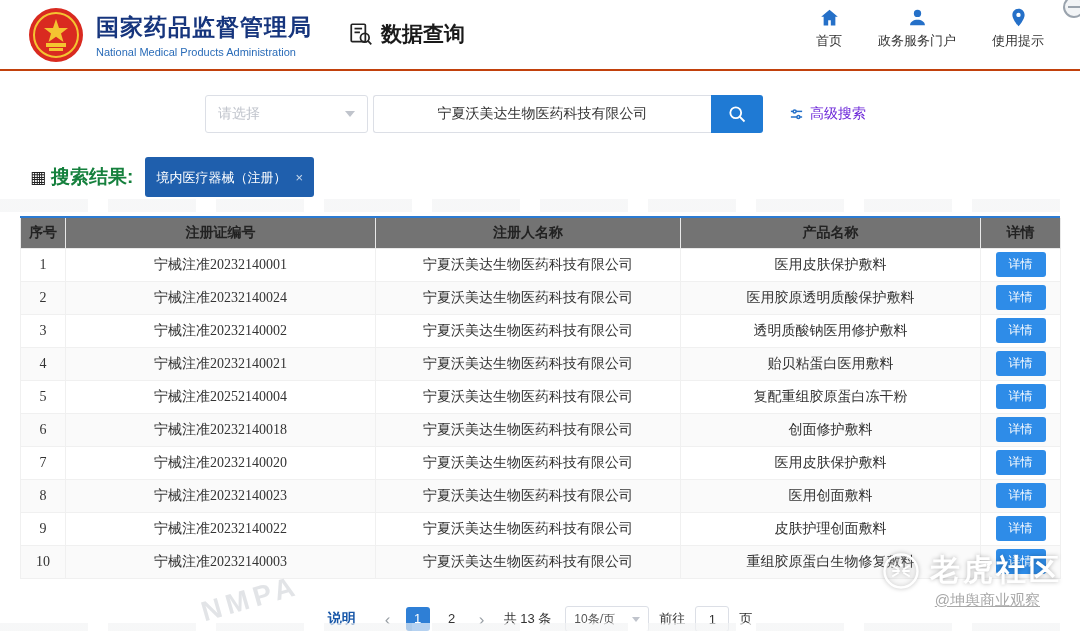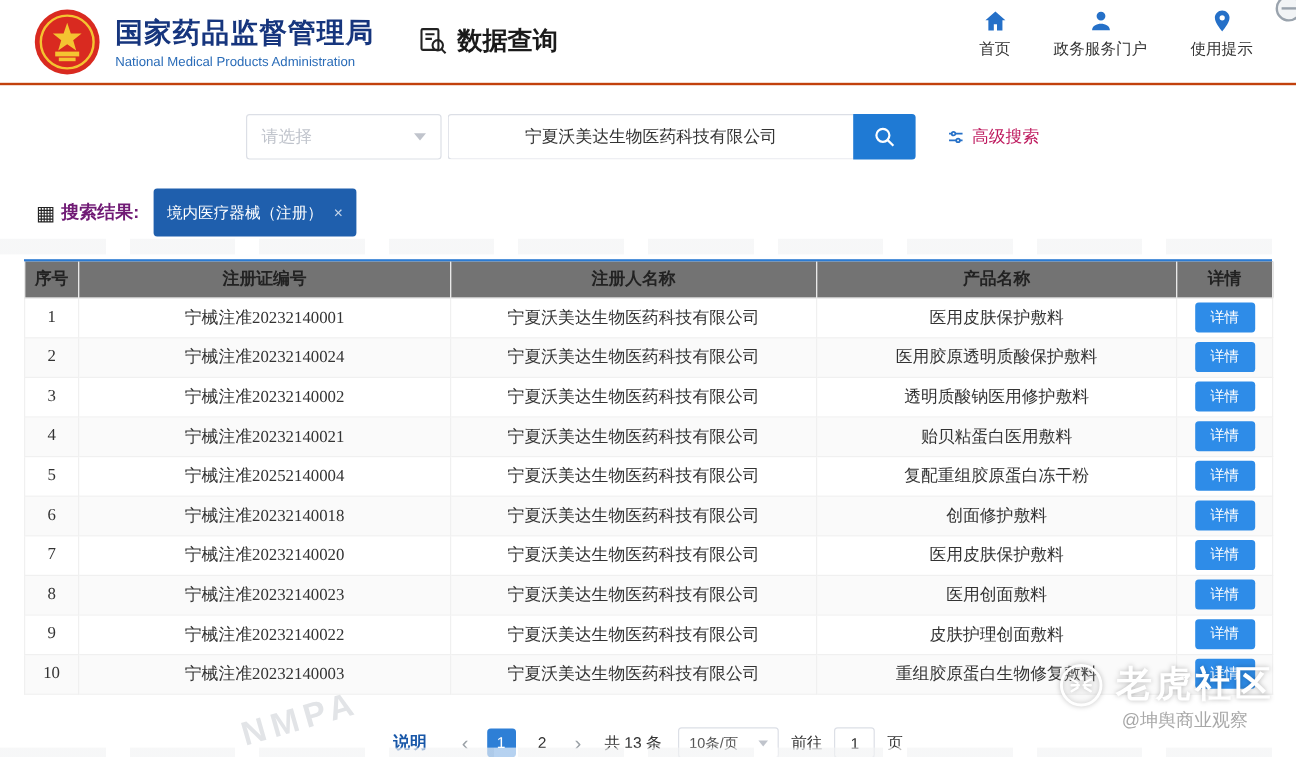--- a/index.html
+++ b/index.html
@@ -28,27 +28,27 @@
   
   .search-bar{position:absolute;top:95px;left:205px;display:flex;align-items:center;}
   .cat-select{width:163px;height:38px;border:1px solid #dcdfe6;border-radius:3px;background:#fff;
     display:flex;align-items:center;justify-content:space-between;padding:0 12px;cursor:pointer;}
   .cat-select .ph{font-size:14px;color:#c0c4cc;}
   .chev{width:0;height:0;border-left:5px solid transparent;border-right:5px solid transparent;border-top:6px solid #c0c4cc;}
   .query-input{margin-left:5px;width:338px;height:38px;border:1px solid #dcdfe6;border-right:none;
     border-radius:3px 0 0 3px;text-align:center;font-size:14px;color:#333;outline:none;}
   .search-btn{width:52px;height:38px;background:var(--accent);border:none;border-radius:0 3px 3px 0;
     display:flex;align-items:center;justify-content:center;cursor:pointer;}
-  .advanced{margin-left:26px;display:flex;align-items:center;gap:6px;color:#be185d;font-size:14px;cursor:pointer;text-decoration:none;}
+  .advanced{margin-left:26px;display:flex;align-items:center;gap:6px;color:#6d28d9;font-size:14px;cursor:pointer;text-decoration:none;}
   .advanced svg{width:15px;height:15px;stroke:#2570c8;}
 
   
   .results-row{position:absolute;top:163px;left:30px;display:flex;align-items:center;height:28px;}
   .grid-glyph{font-size:17px;color:#222;margin-right:5px;line-height:1;}
-  .results-label{font-size:15px;font-weight:700;color:#701a75;}
+  .results-label{font-size:19px;font-weight:700;color:#15803d;}
   .tag{margin-left:12px;background:var(--tag-bg);color:#fff;font-size:13px;height:40px;line-height:27px;
     padding:0 11px;border-radius:3px;display:flex;align-items:center;gap:9px;}
   .tag .close{color:rgba(255,255,255,.75);font-size:13px;cursor:pointer;line-height:1;}
 
   .wm-strip{position:absolute;left:0;right:0;height:13px;opacity:.65;
     background:repeating-linear-gradient(90deg,#f2f3f4 0 88px,#ffffff 88px 108px);}
   .wm-strip.top{top:199px;} .wm-strip.bottom{bottom:0;height:8px;}
 
   
   .table-wrap{position:absolute;top:216px;left:20px;width:1040px;border-top:2px solid #2b7bd3;background:#fff;}
@@ -71,21 +71,21 @@
   .size-select{width:84px;height:26px;border:1px solid #dcdfe6;border-radius:3px;display:flex;align-items:center;
     justify-content:space-between;padding:0 8px;font-size:12px;color:#555;cursor:pointer;background:#fff;}
   .size-select .chev{border-top-width:5px;border-left-width:4px;border-right-width:4px;}
   .goto-input{width:34px;height:26px;border:1px solid #dcdfe6;border-radius:3px;text-align:center;font-size:13px;color:#333;outline:none;}
 
   
   .wm-tiger{position:absolute;right:18px;top:550px;display:flex;align-items:center;gap:10px;pointer-events:none;
     filter:drop-shadow(0 0 2px rgba(0,0,0,.28));}
   .wm-tiger .txt{font-size:30px;font-weight:800;color:#fff;letter-spacing:3px;
     font-family:"Liberation Sans",sans-serif;}
-  .wm-account{position:absolute;right:40px;top:591px;color:#a8a8a8;font-size:15px;pointer-events:none;}
+  .wm-account{position:absolute;right:40px;top:591px;color:#a8a8a8;font-size:15px;pointer-events:none;text-decoration:underline;}
   .wm-nmpa{position:absolute;left:200px;top:583px;transform:rotate(-16deg);color:rgba(110,122,135,.20);
     font-size:28px;font-weight:700;letter-spacing:5px;pointer-events:none;}
 </style>
 </head>
 <body>
 
 <div class="page">
 
   <div class="header">
     <div class="logo-block">

